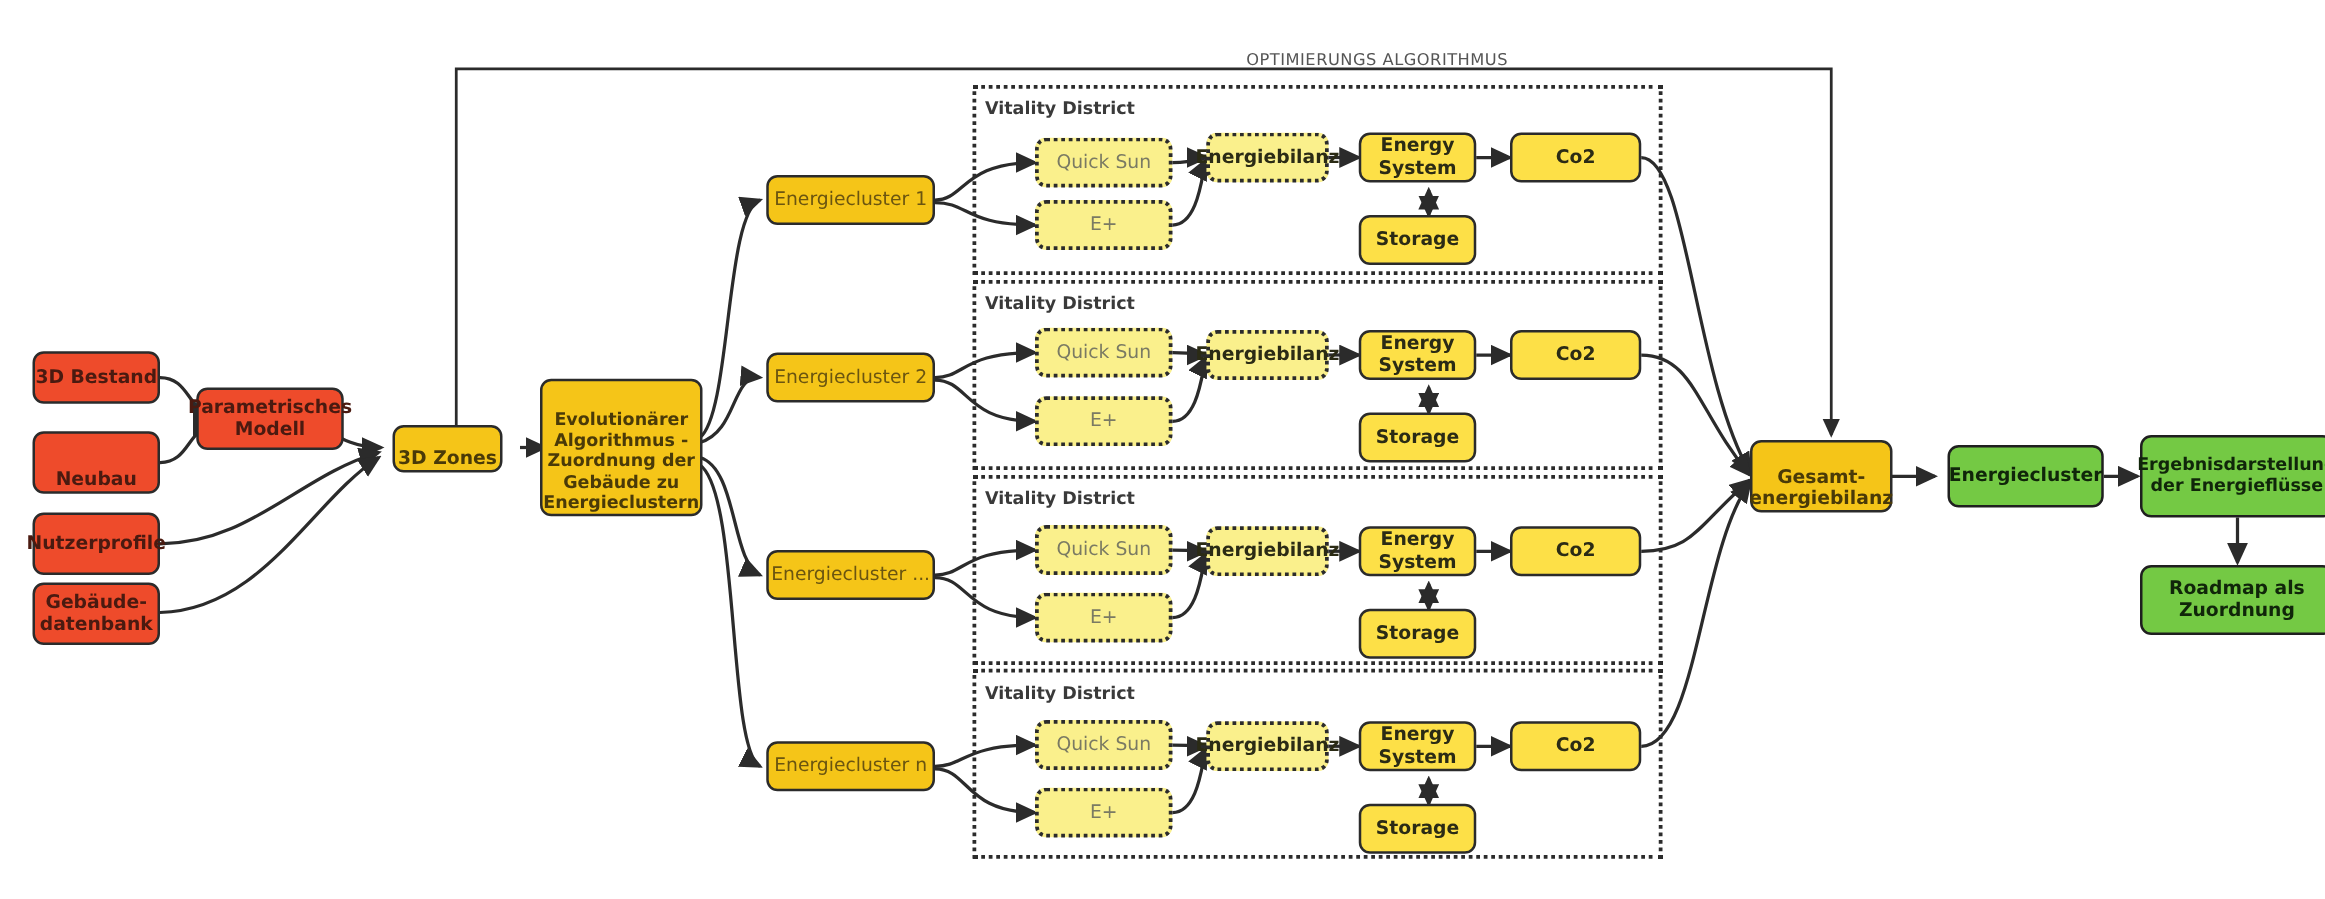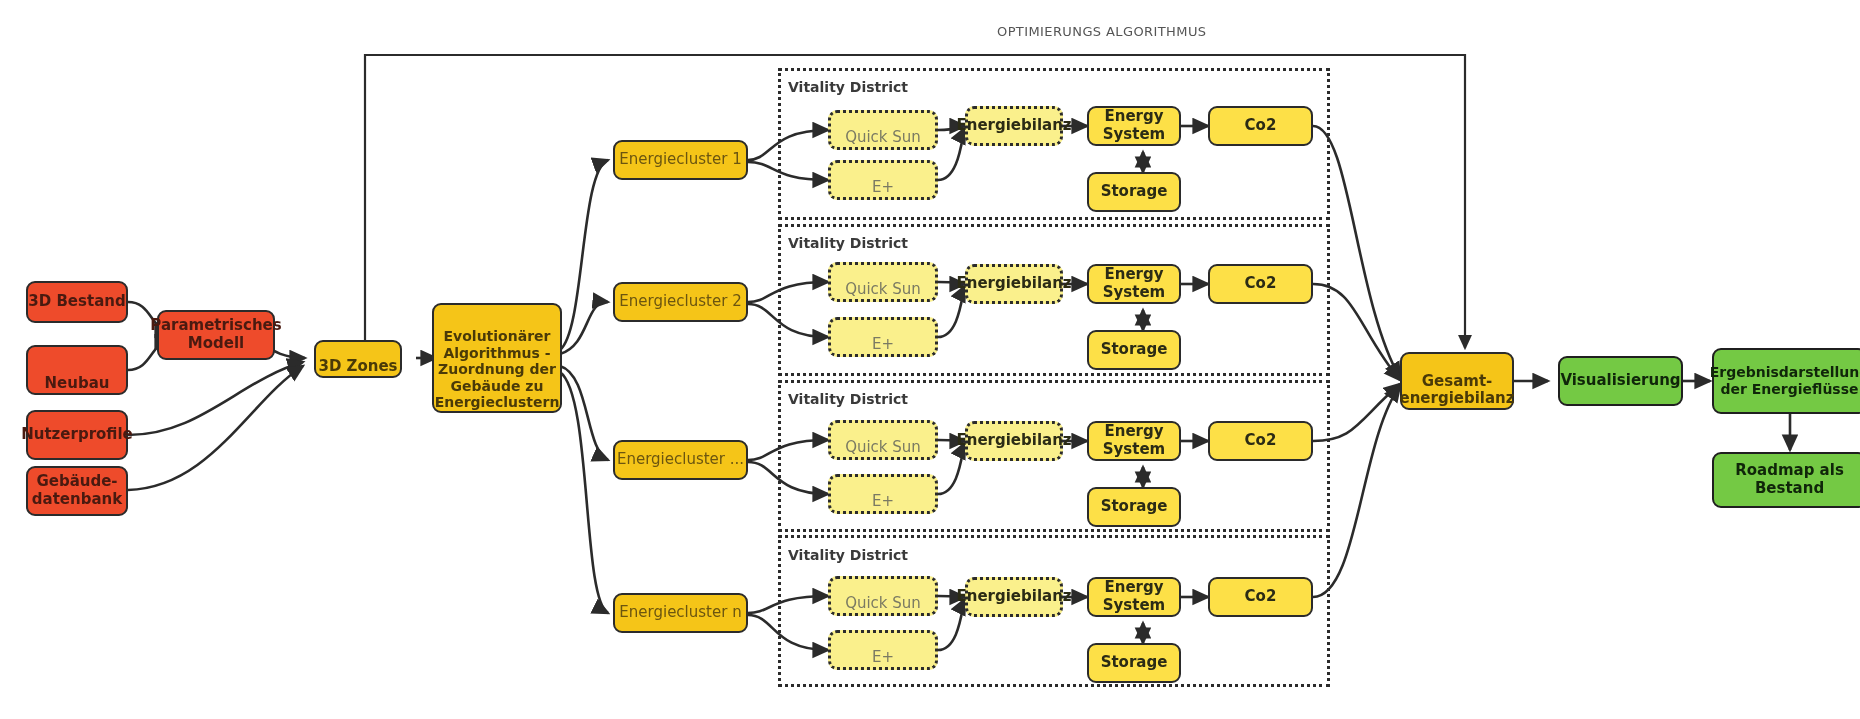--- a/index.html
+++ b/index.html
@@ -66,21 +66,20 @@
     color: #2b2b15;
     font-weight: bold;
     font-size: 15px;
   }
   .node-yellow-dotted-muted {
     background: #FAF08C;
     border: 3px dotted #2b2b2b;
     color: #7a7a63;
     font-weight: normal;
     font-size: 15px;
-    align-items: flex-end;
   }
   .node-green {
     background: #74C944;
     border: 2.5px solid #1f1f1f;
     color: #10260a;
     font-weight: bold;
     font-size: 15px;
   }
   .district {
     position: absolute;
@@ -180,21 +179,21 @@
       <path d="M1313,597 C1358,597 1360,440 1400,386" marker-end="url(#ah)"></path>
 
       <path d="M1512,381 L1548,381" marker-end="url(#ah)"></path>
 
       <path d="M1683,381 L1710,381" marker-end="url(#ah)"></path>
 
       <path d="M1790,414 L1790,450" marker-end="url(#ah)"></path>
     </g>
   </svg>
 
-  <div class="opt-label" style="left:997px; top:24px;text-align:right;">OPTIMIERUNGS ALGORITHMUS</div>
+  <div class="opt-label" style="left:997px; top:41px;text-align:right;">OPTIMIERUNGS ALGORITHMUS</div>
 
   <div class="node node-red" style="left:26px; top:281px; width:102px; height:42px;">
     <span class="nowrap">3D Bestand</span>
   </div>
 
   <div class="node node-red" style="left:26px; top:345px; width:102px; height:50px;align-items:flex-end;">
     <span class="nowrap">Neubau</span>
   </div>
 
   <div class="node node-red" style="left:26px; top:410px; width:102px; height:50px;">
@@ -323,26 +322,26 @@
     <span>Energy System</span>
   </div>
   <div class="node node-yellow" style="left:1208px; top:577px; width:105px; height:40px;">
     <span>Co2</span>
   </div>
   <div class="node node-yellow" style="left:1087px; top:643px; width:94px; height:40px;">
     <span>Storage</span>
   </div>
 
   <div class="node node-green" style="left:1558px; top:356px; width:125px; height:50px;">
-    <span class="nowrap">Visualisierung</span>
+    <span class="nowrap">Energiecluster</span>
   </div>
 
   <div class="node node-green" style="left:1712px; top:348px; width:155px; height:66px; font-size:14px;">
     <span class="nowrap">Ergebnisdarstellung
 der Energieflüsse</span>
   </div>
 
   <div class="node node-green" style="left:1712px; top:452px; width:155px; height:56px;">
     <span class="nowrap">Roadmap als
-Bestand</span>
+Zuordnung</span>
   </div>
 
 </div>
 
 </body></html>

